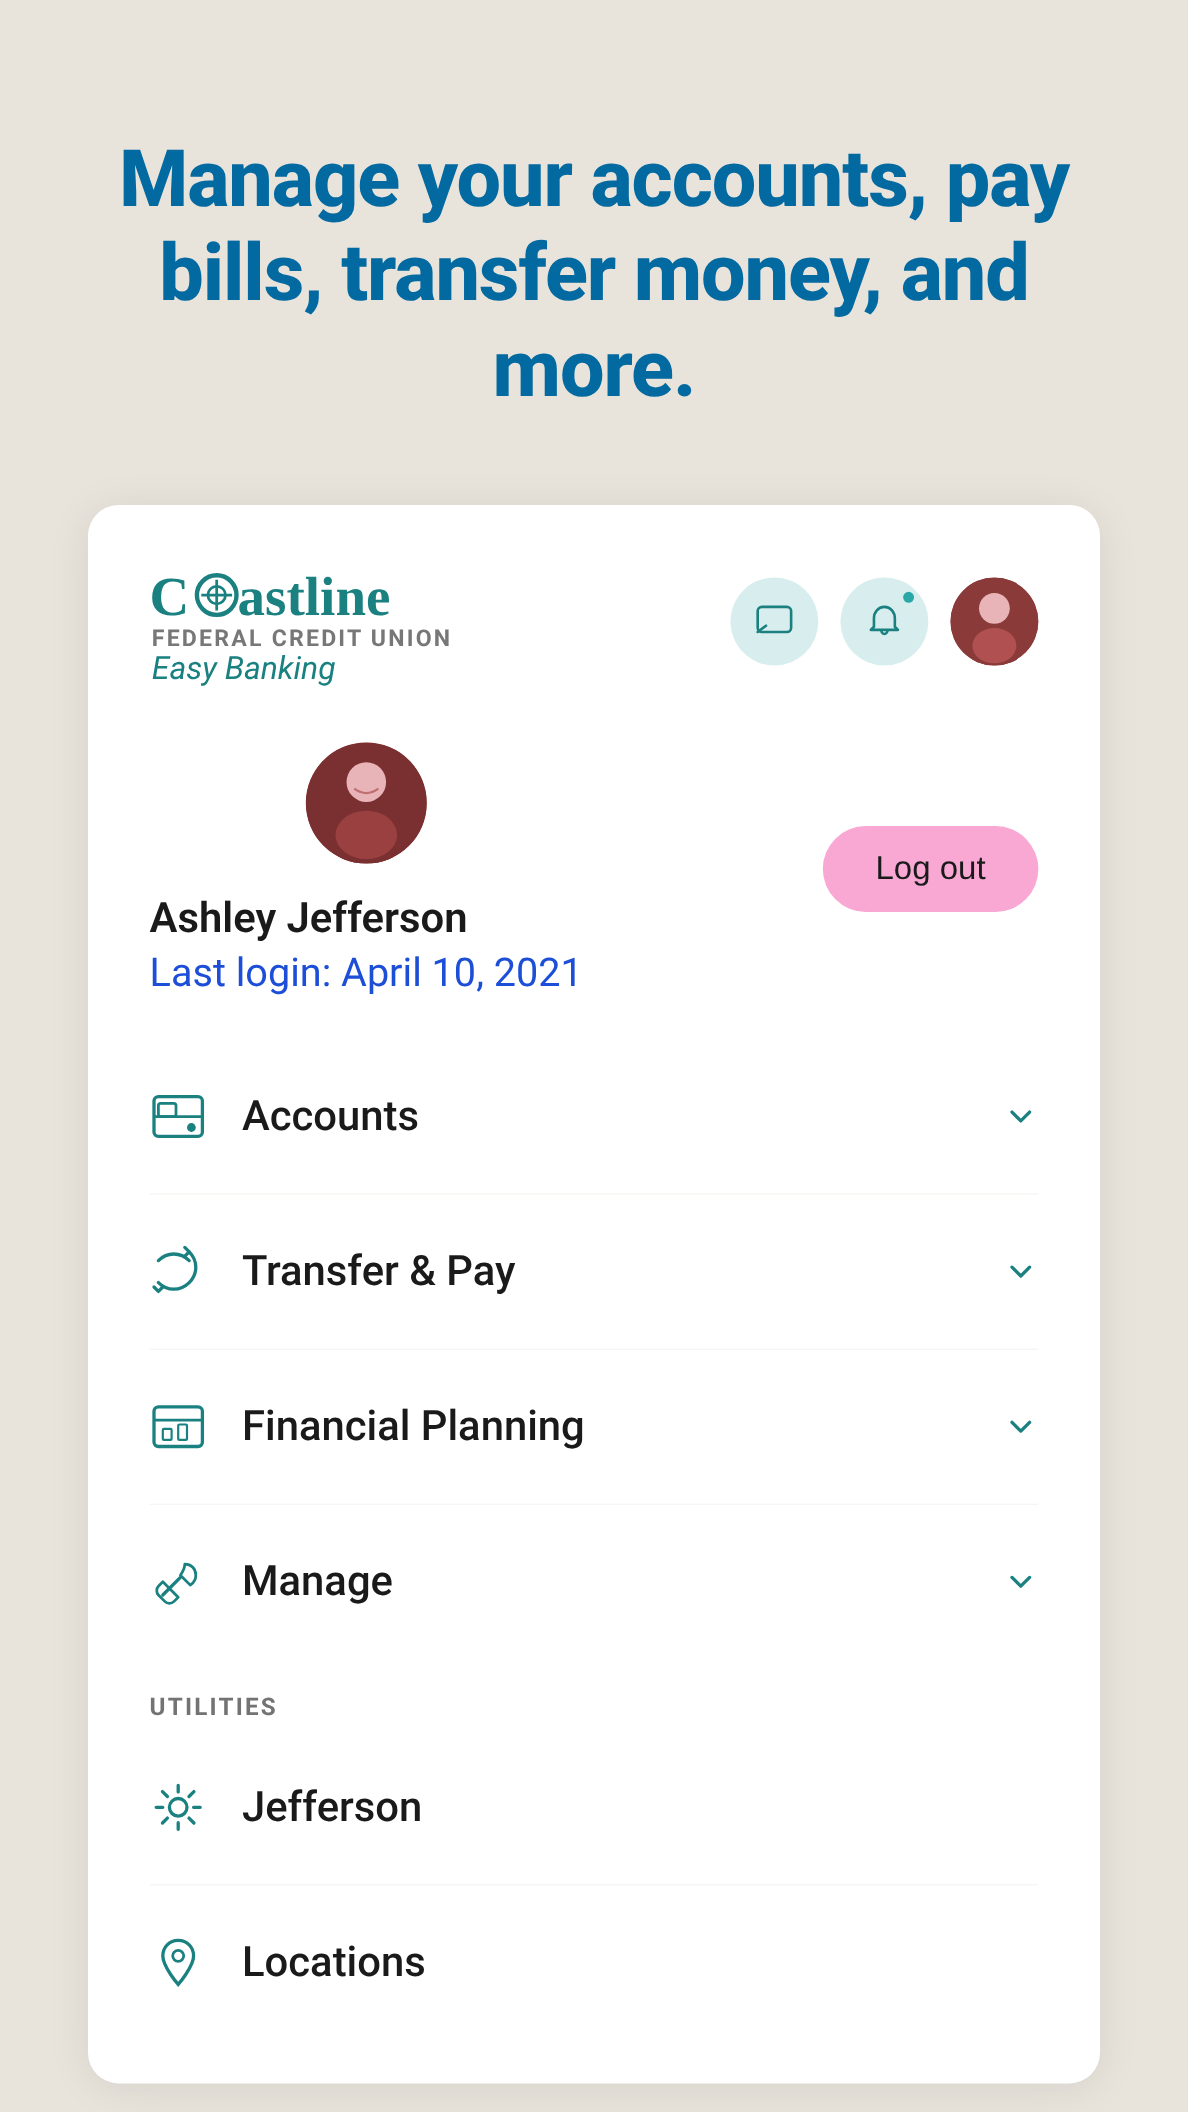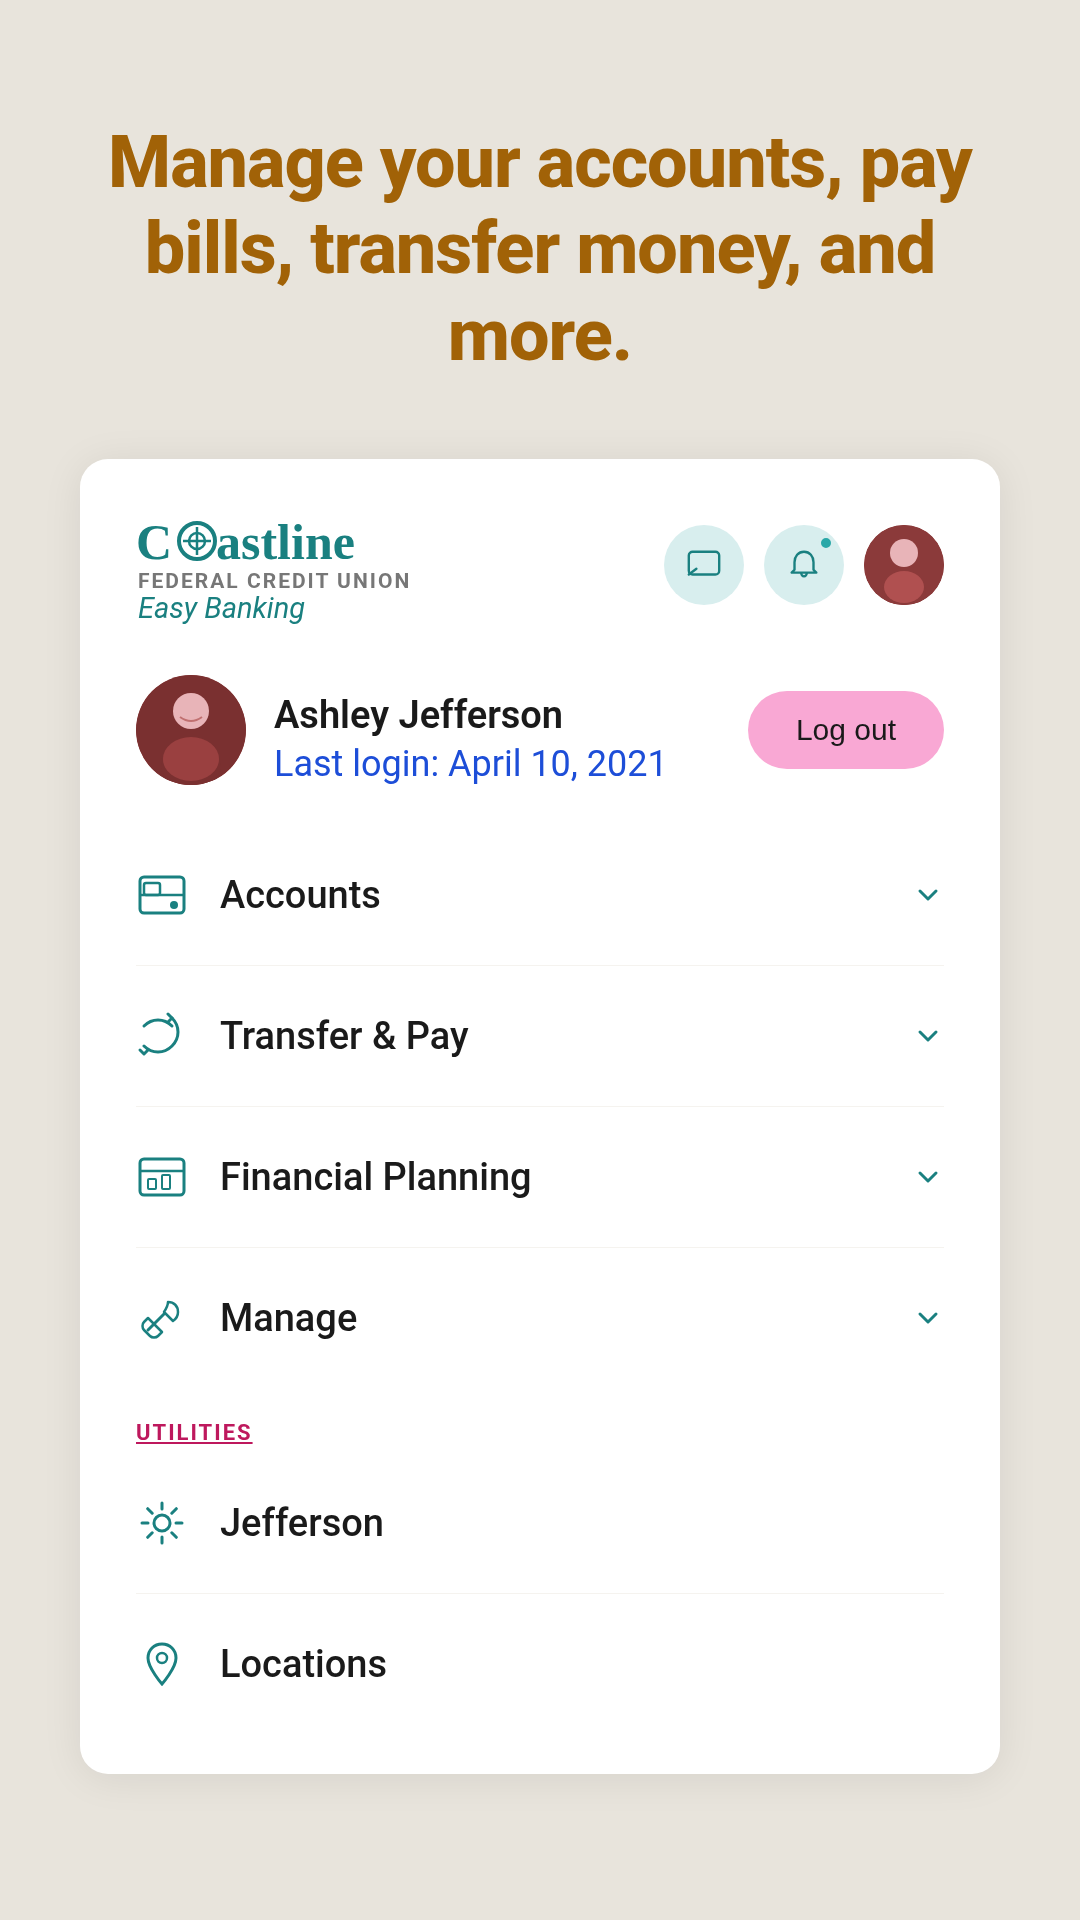--- a/index.html
+++ b/index.html
@@ -17,21 +17,21 @@
 
     .hero-section {
       width: 100%;
       padding: 120px 60px 80px 60px;
       text-align: center;
     }
 
     .hero-title {
       font-size: 72px;
       font-weight: 800;
-      color: #a16207;
+      color: #0369a1;
       line-height: 1.2;
       letter-spacing: -1px;
     }
 
     .card {
       width: 920px;
       background: #ffffff;
       border-radius: 28px;
       padding: 0 0 40px 0;
       box-shadow: 0 4px 40px rgba(0,0,0,0.08);
@@ -94,22 +94,23 @@
     
     .user-section {
       display: flex;
       align-items: center;
       justify-content: space-between;
       padding: 20px 56px 40px 56px;
     }
 
     .user-info {
       display: flex;
-      align-items: flex-end;
+      align-items: center;
       gap: 28px;
+      flex-direction: column;
     }
 
     .user-avatar {
       width: 110px;
       height: 110px;
       border-radius: 50%;
       background: #8B3A3A;
       display: flex;
       align-items: center;
       justify-content: center;
@@ -194,25 +195,24 @@
 
     .menu-chevron svg {
       width: 32px;
       height: 32px;
     }
 
     
     .utilities-label {
       font-size: 22px;
       font-weight: 700;
-      color: #be185d;
+      color: #737373;
       letter-spacing: 2px;
       padding: 32px 56px 8px 56px;
       text-transform: uppercase;
-      text-decoration: underline;
     }
 
     
     .logo-svg-area {
       display: flex;
       flex-direction: column;
       line-height: 1;
     }
 
     .logo-line1 {

